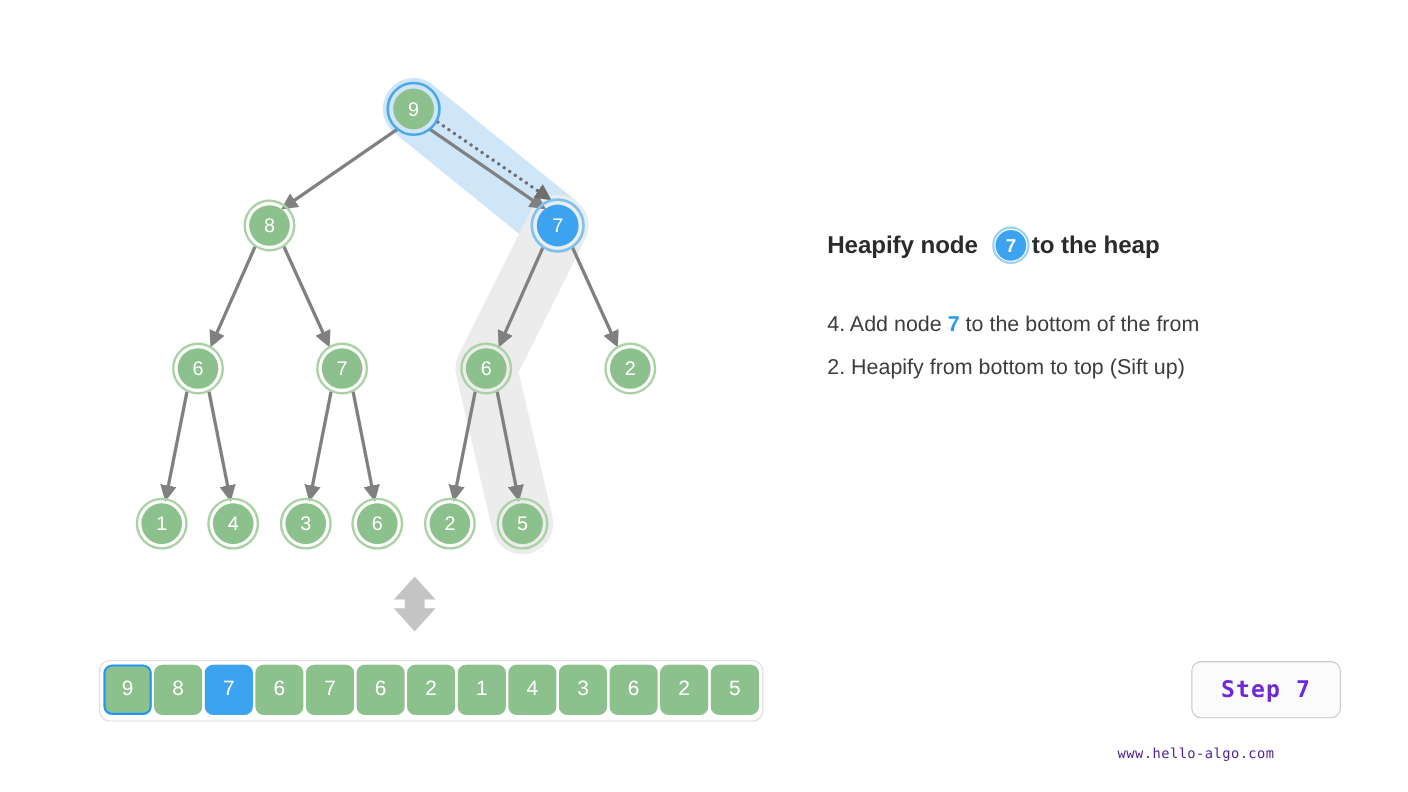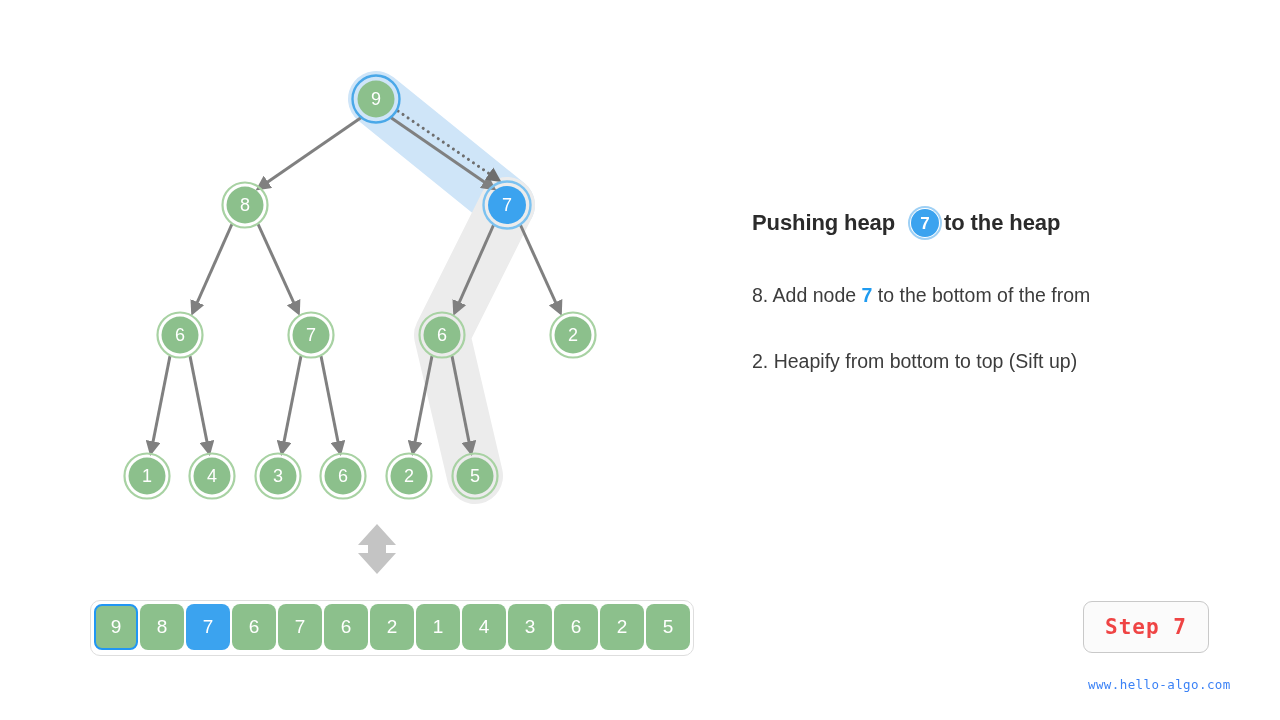--- a/index.html
+++ b/index.html
@@ -77,63 +77,63 @@
     font-weight: bold;
     line-height: 1;
   }
 
   .step-line {
     font-size: 19.5px;
     color: #3c3c3c;
     white-space: nowrap;
   }
   #step-1 { margin-top: 44px; }
-  #step-2 { margin-top: 43px; }
+  #step-2 { margin-top: 16px; }
   .num-blue { color: #1f9bf0; font-weight: bold; }
   .num-green { color: #43a047; font-weight: bold; }
 
   #reason-box {
     margin-top: 22px;
     display: inline-block;
     background: #e9e9e9;
     border-radius: 7px;
     padding: 10px 18px 11px 16px;
     font-size: 19.5px;
     color: #3c3c3c;
     white-space: nowrap;
   }
   #reason-box .because { margin-right: 4px; letter-spacing: 0.5px; }
 
   
   #step-button {
     position: absolute;
     left: 1083px;
     top: 601px;
-    width: 126px;
+    width: 136px;
     height: 52px;
     box-sizing: border-box;
     border: 1.4px solid #c9c9c9;
     border-radius: 9px;
     background: #fbfbfb;
     display: flex;
     align-items: center;
     justify-content: center;
     font-family: "DejaVu Sans Mono", monospace;
     font-size: 21px;
     font-weight: bold;
-    color: #ef4444;
+    color: #6d28d9;
     letter-spacing: 1px;
   }
   #watermark {
     position: absolute;
-    left: 1088px;
+    left: 1016px;
     top: 677px;
     font-family: "DejaVu Sans Mono", monospace;
     font-size: 12.5px;
-    color: #3b82f6;
+    color: #4c1d95;
     letter-spacing: 0.4px;
   }
 
   
   #array-wrap {
     position: absolute;
     left: 90px;
     top: 600px;
     height: 56px;
     box-sizing: border-box;
@@ -326,31 +326,31 @@
       </div>
     <div class="cell">
         <span>5</span>
       </div>
   </div>
 </div>
 
 <div id="info-panel">
 
   <div id="panel-title">
-    <span class="t-pre">Pushing heap</span>
+    <span class="t-pre">Heapify node</span>
     <span class="title-badge">
       <span class="ring"></span>
       <span class="disc"></span>
       <span class="val">7</span>
     </span>
     <span class="t-post">to the heap</span>
   </div>
 
   <div class="step-line" id="step-1">
-    <span>8. Add node </span><span class="num-blue">7</span><span> to the bottom of the from</span>
+    <span>4. Add node </span><span class="num-blue">7</span><span> to the bottom of the from</span>
   </div>
 
   <div class="step-line" id="step-2">
     <span>2. Heapify from bottom to top (Sift up)</span>
   </div>
 
 </div>
 
 <div id="step-button">Step 7</div>
 <div id="watermark">www.hello-algo.com</div>

